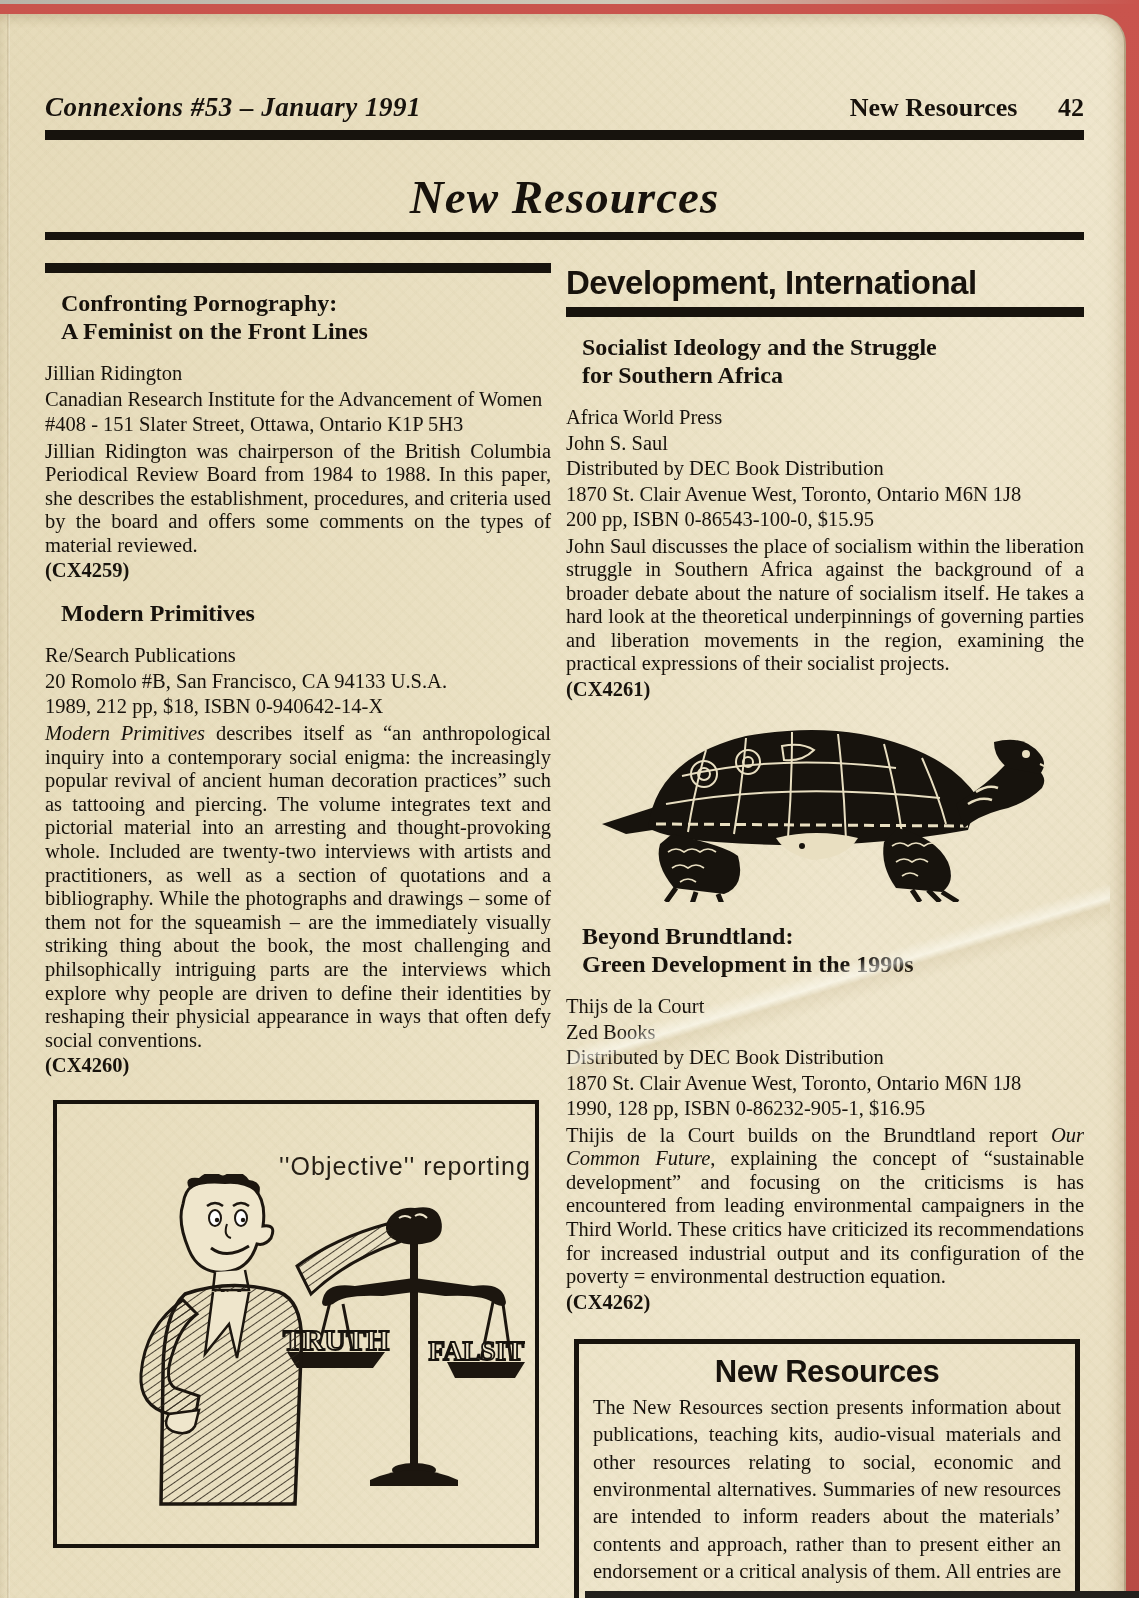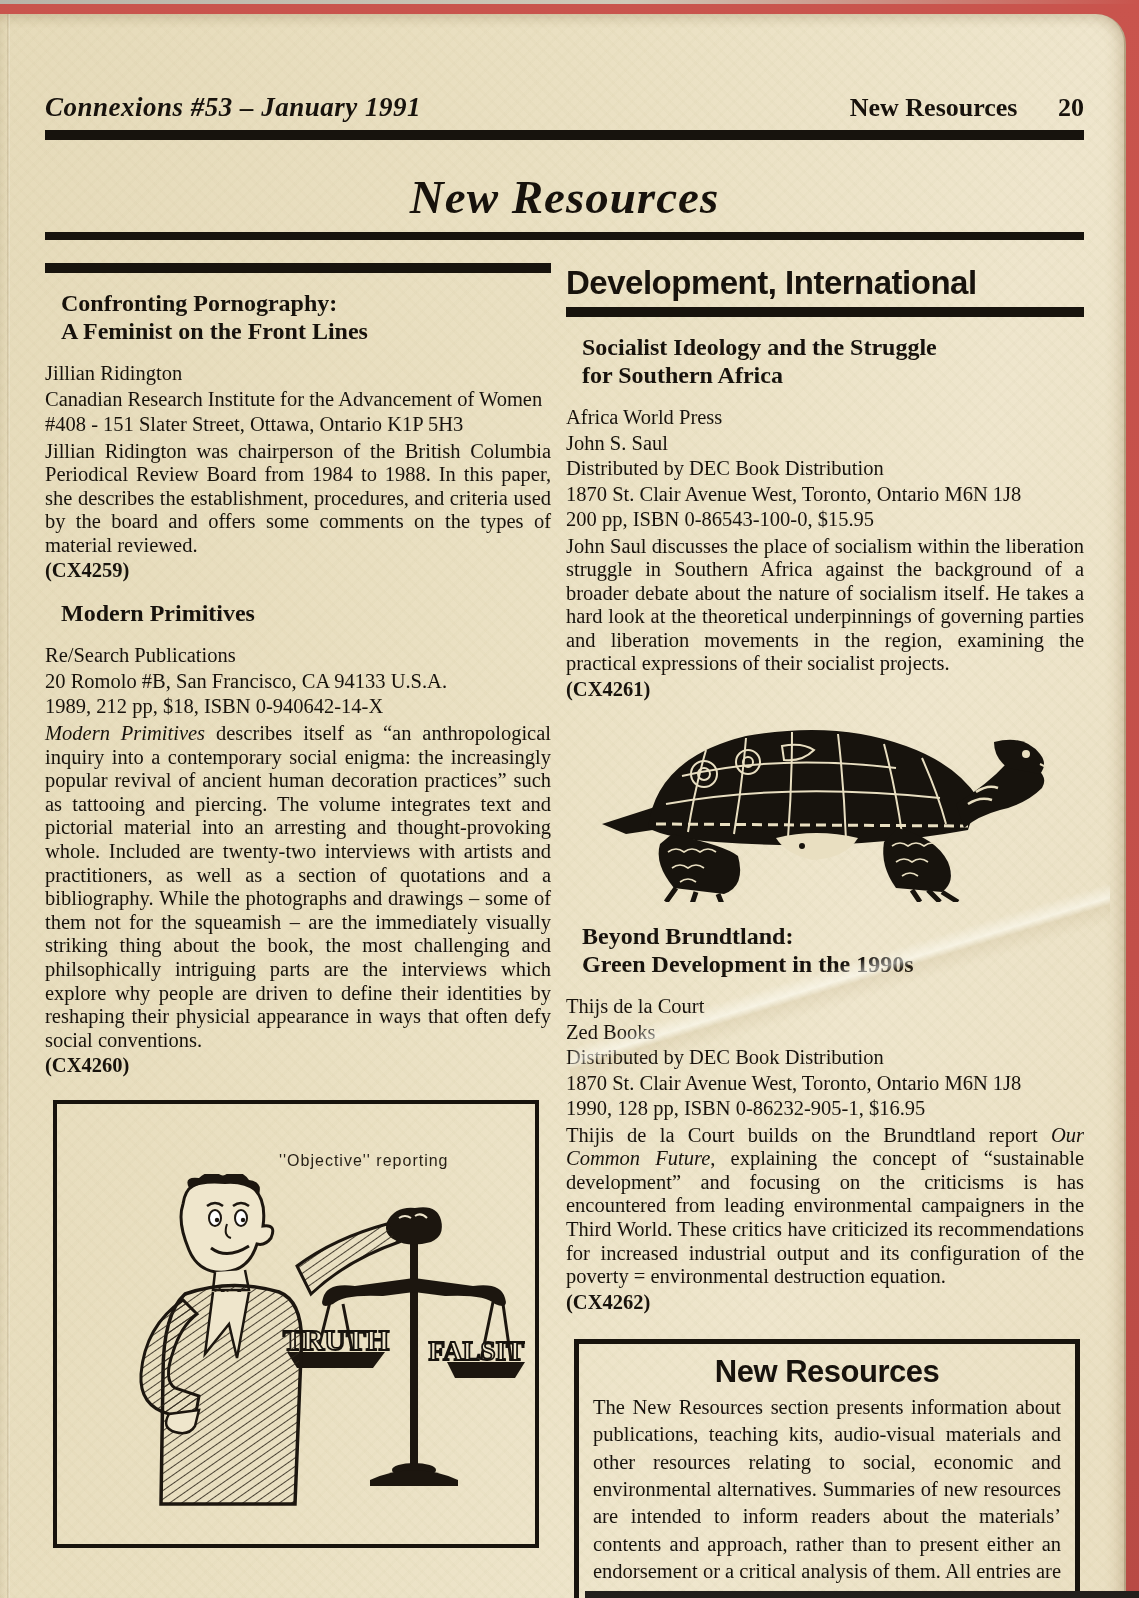--- a/index.html
+++ b/index.html
@@ -49,21 +49,21 @@
   .entry-title { font-size:24px; line-height:28px; font-weight:bold; margin:16px; }
   .meta { font-size:20.5px; line-height:24.5px; margin:1px 0 0; }
   .body { font-size:20.5px; line-height:23.6px; text-align:justify; margin:3px 0 0; }
   .body em { font-style:italic; }
   .code { font-size:20.5px; line-height:25px; font-weight:bold; margin:1px 0 0; }
 
   figure { margin:0; }
   .cartoon-box { position:relative; margin-top:22px; margin-left:8px; width:478px; height:440px;
     border:4px solid #17130d; }
   .cartoon-caption { position:absolute; top:48px; left:222px;
-    font-family:"Liberation Sans", sans-serif; font-size:16px; letter-spacing:1px; color:#241e15; }
+    font-family:"Liberation Sans", sans-serif; font-size:25px; letter-spacing:1px; color:#241e15; }
   .cartoon-svg { position:absolute; left:8px; top:70px; }
 
   .turtle-fig { margin:4px 0 0 30px; }
 
   .info-box { margin-top:24px; margin-left:8px; border:5px solid #17130d; padding:8px 14px 14px; width:468px; }
   .info-box h3 { font-family:"Liberation Sans", sans-serif; font-size:31px; text-align:center;
     margin:2px 0 4px; letter-spacing:-.5px; }
   .info-box p { font-size:20.5px; line-height:27.4px; text-align:justify; margin:0; }
 </style>
 </head>
@@ -71,21 +71,21 @@
 
 <div class="page">
   <div class="top-scan-edge"></div>
   <div class="paper">
     <div class="fold-line"></div>
 
     <header class="page-header">
       <span class="journal-title">Connexions #53 – January 1991</span>
       <span class="running-head">
         <span>New Resources</span>
-        <span class="pgnum">20</span>
+        <span class="pgnum">42</span>
       </span>
     </header>
     <div class="rule rule-header"></div>
 
     <h1 class="section-title">New Resources</h1>
     <div class="rule rule-title"></div>
 
     <div class="columns">
 
       <div class="col col-left">

